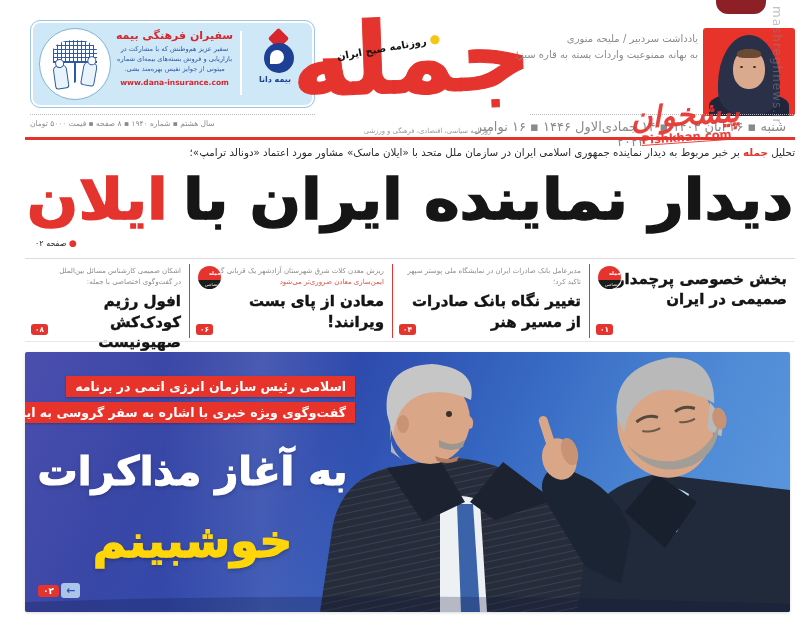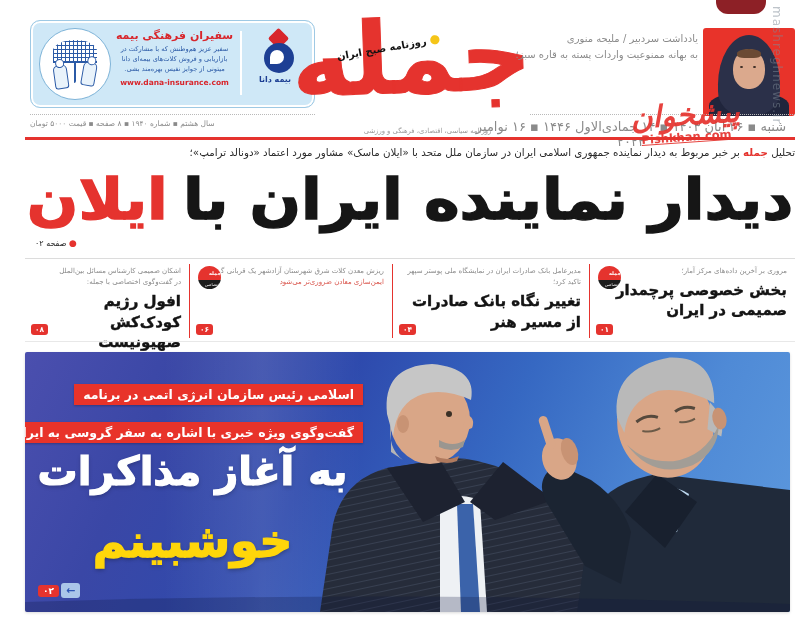--- a/index.html
+++ b/index.html
@@ -95,21 +95,21 @@
   .excl .b{display:block;background:#1c1c1c;color:#fff;font-size:4px;height:9px;line-height:9px;}
 
   
   .photo{left:25px;top:352px;width:765px;height:260px;border-radius:2px;overflow:hidden;
          background:linear-gradient(115deg,#4b4fae 0%,#3a47a6 18%,#2e4aad 38%,#3668c2 58%,#4f8ad6 80%,#5e9ade 100%);
          box-shadow:0 1px 3px rgba(0,0,0,.15);}
   .photo::before{content:"";position:absolute;left:18%;top:0;width:26%;height:100%;
          background:linear-gradient(90deg,transparent,rgba(255,255,255,.10),transparent);}
   .photo svg{position:absolute;left:0;top:0;}
   .labels{position:absolute;right:443px;left:8px;top:24px;display:flex;flex-direction:column;align-items:flex-start;direction:rtl;}
-  .labels{width:322px;left:auto;right:auto;margin:8px;position:absolute;top:24px;left:8px;gap:12px;}
+  .labels{width:322px;left:auto;right:auto;margin:0;position:absolute;top:24px;left:8px;}
   .label-bar{background:#e8332a;color:#fff;font-size:12.5px;font-weight:bold;padding:3px 9px;margin-bottom:5px;
              box-shadow:0 1px 2px rgba(0,0,0,.25);white-space:nowrap;}
   .big-white{position:absolute;left:0;top:96px;width:335px;text-align:center;color:#fff;font-size:40px;font-weight:bold;
              -webkit-text-stroke:1.2px #fff;white-space:nowrap;text-shadow:0 2px 4px rgba(0,0,0,.25);}
   .big-yellow{position:absolute;left:25px;top:162px;width:285px;text-align:center;color:#ffd60a;font-size:46px;font-weight:bold;
              -webkit-text-stroke:1.3px #ffd60a;text-shadow:0 2px 4px rgba(0,0,0,.3);}
   .photo-badge{position:absolute;left:13px;bottom:14px;display:flex;direction:ltr;gap:2px;align-items:center;}
   .photo-badge .num{background:#e5332e;color:#fff;font-size:9px;font-weight:bold;border-radius:3px;padding:1px 5px;}
   .photo-badge .arr{background:rgba(190,220,245,.85);color:#2e55b5;font-size:11px;font-weight:bold;border-radius:3px;
                     padding:0 5px;line-height:15px;}
@@ -122,21 +122,21 @@
   <div class="abs ad-box">
     <div class="ad-circle">
       <div class="umb-canopy"></div>
       <div class="umb-pole"></div>
       <div class="kid k1"></div>
       <div class="kid k2"></div>
     </div>
     <div class="ad-text">
       <div class="ad-title">سفیران فرهنگی بیمه</div>
       <div class="ad-line">سفیر عزیز هم‌وطنش که با مشارکت در</div>
-      <div class="ad-line">بازاریابی و فروش کلات‌های بیمه‌ای دانا</div>
+      <div class="ad-line">بازاریابی و فروش بسته‌های بیمه‌ای شماره</div>
       <div class="ad-line">میتونی از جوایز نفیس بهره‌مند بشی.</div>
       <div class="ad-url">www.dana-insurance.com</div>
     </div>
     <div class="ad-divider"></div>
     <div class="dana-logo">
       <div class="dana-diamond"></div>
       <div class="dana-ring"></div>
       <div class="dana-name">بیمه دانا</div>
     </div>
   </div>
@@ -187,36 +187,36 @@
     <span>صفحه ۰۲</span>
   </div>
   <div class="abs divider1"></div>
 
   <div class="abs stories">
     <div class="story s1">
       <span class="excl">
           <span class="t">جمله</span>
           <span class="b">اختصاصی</span>
         </span>
-      <div class="k">مروری بر آخرین داده‌های مرکز آمار؛</div>
       <div class="h">بخش خصوصی پرچمدار صمیمی در ایران</div>
       <span class="pg">۰۱</span>
     </div>
     <div class="story s2">
       <div class="k">مدیرعامل بانک صادرات ایران در نمایشگاه ملی پوستر سپهر تاکید کرد؛</div>
       <div class="h">تغییر نگاه بانک صادرات از مسیر هنر</div>
       <span class="pg">۰۴</span>
     </div>
     <div class="story s3">
       <span class="excl">
           <span class="t">جمله</span>
           <span class="b">اختصاصی</span>
         </span>
       <div class="k">ریزش معدن کلات شرق شهرستان آزادشهر یک قربانی گرفت؛</div>
       <div class="k red">ایمن‌سازی معادن ضروری‌تر می‌شود</div>
+      <div class="h">معادن از پای بست ویرانند!</div>
       <span class="pg">۰۶</span>
     </div>
     <div class="story s4">
       <div class="k">اشکان صمیمی کارشناس مسائل بین‌الملل</div>
       <div class="k">در گفت‌وگوی اختصاصی با جمله:</div>
       <div class="h">افول رژیم کودک‌کش صهیونیست</div>
       <span class="pg">۰۸</span>
     </div>
   </div>
   <div class="abs divider2"></div>

